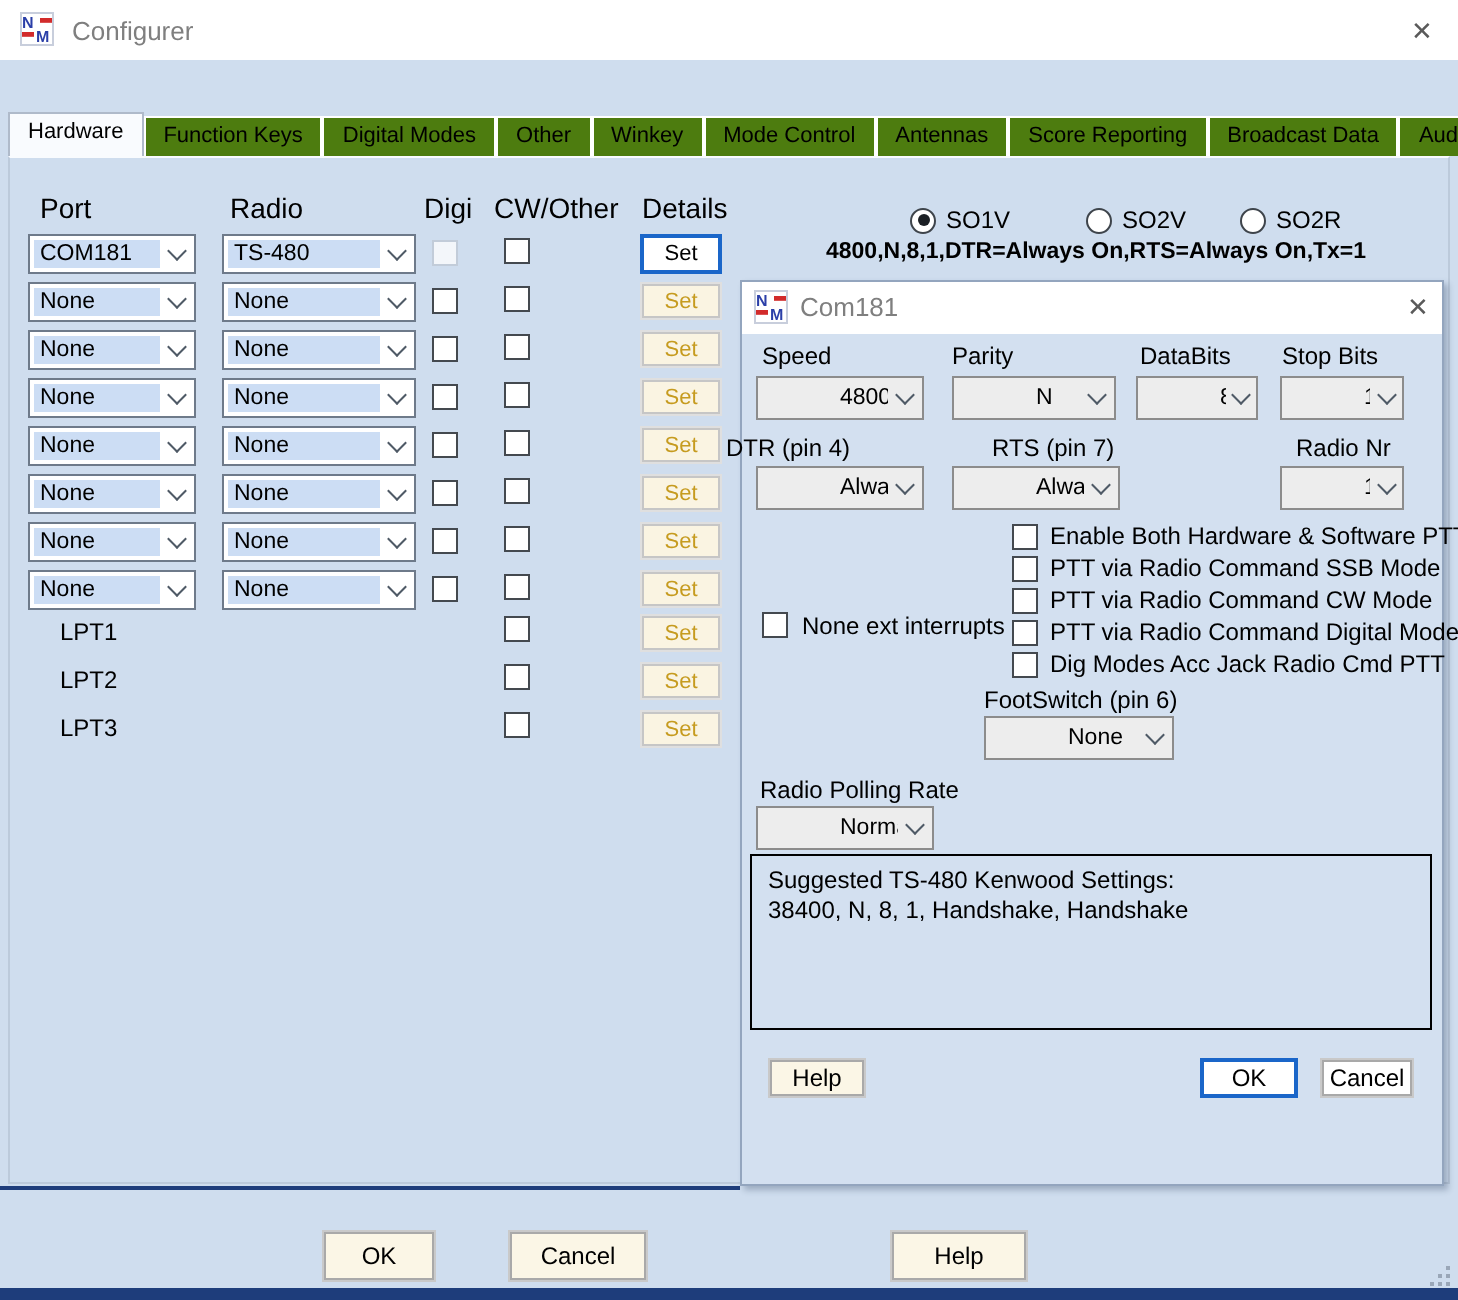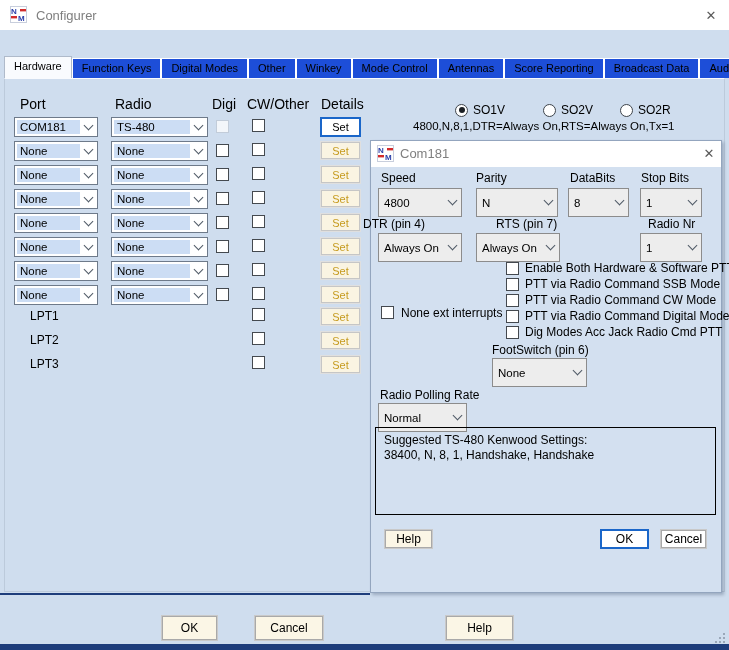--- a/index.html
+++ b/index.html
@@ -14,38 +14,38 @@
   
   .titlebar { position:absolute; left:0; top:0; width:729px; height:30px; background:#FFFFFF; }
   .title-text { position:absolute; left:36px; top:8px; color:#7F7F7F; font-size:13px; }
   .close-x { position:absolute; width:18px; height:18px; color:#5A5A5A; font-size:13px;
              display:flex; align-items:center; justify-content:center; cursor:pointer; }
 
   .app-icon { position:absolute; width:17px; height:17px; background:#fff; border:1px solid #C8CEDC; }
 
   
   .tabstrip { position:absolute; left:4px; top:56px; display:flex; align-items:flex-end; height:22px; }
-  .tab { height:20px; padding:3px 9px 2px 9px; background:#1d4ed8; border:1px solid #FFFFFF;
+  .tab { height:20px; padding:3px 9px 2px 9px; background:#4d7c0f; border:1px solid #FFFFFF;
          border-bottom:none; font-size:11px; white-space:nowrap; cursor:pointer; }
   .tab.selected { background:#F9FBFE; height:22px; border-color:#AFBACA; position:relative; z-index:2; }
 
   .tabpage { position:absolute; left:4px; top:78px; width:721px; height:514px;
              background:#CFDDEE; border:1px solid #BCCADB; border-top:1px solid #F9FBFE; }
 
   .hdr { position:absolute; font-size:14px; color:#000; }
 
   
   .combo { position:absolute; height:20px; background:#FFFFFF; border:1px solid #6E7A8A;
            display:flex; align-items:center; cursor:pointer; }
   .combo .val { flex:1; margin:2px 0 2px 2px; padding:1px 3px; background:#CCDDF4;
                 font-size:11.5px; white-space:nowrap; overflow:hidden; }
   .combo .arrbox { width:17px; display:flex; align-items:center; justify-content:center; }
   .chev { width:7px; height:7px; border-right:1.5px solid #4F5A66; border-bottom:1.5px solid #4F5A66;
           transform:rotate(45deg); margin-top:-4px; }
-  .combo.gray { background:#EDEDED; border-color:#8C8C8C; height:29px; }
+  .combo.gray { background:#EDEDED; border-color:#8C8C8C; height:22px;padding-left:36px; }
   .combo.gray .val { background:transparent; }
 
   
   .cb { position:absolute; width:13px; height:13px; background:#FFFFFF; border:1px solid #44494F; }
   .cb.disabled { border-color:#C2CCD9; background:#F3F6FA; }
   .cb-inline { width:13px; height:13px; background:#FFFFFF; border:1px solid #44494F; flex:0 0 13px; }
 
   
   .btn-set { position:absolute; width:39px; height:17px; background:#FAF4E2;
              border:1px solid #C6C6C6; box-shadow:0 0 0 1px #DFDFDF;
@@ -267,21 +267,21 @@
 </div>
 <div class="radio" style="left:543px;top:103px;">
   <span class="dot"></span>
   <span class="rlabel">SO2V</span>
 </div>
 <div class="radio" style="left:620px;top:103px;">
   <span class="dot"></span>
   <span class="rlabel">SO2R</span>
 </div>
 
-<div class="lbl" style="left:413px;top:120px;font-size:11.5px;">4800,N,8,1,DTR=Always On,RTS=Always On,Tx=1</div>
+<div class="lbl" style="left:413px;top:120px;font-size:11.5px;font-weight:bold;">4800,N,8,1,DTR=Always On,RTS=Always On,Tx=1</div>
 
 <div class="abs navy" style="left:0;top:593px;width:370px;height:2px;"></div>
 <div class="abs navy" style="left:0;top:644px;width:729px;height:6px;"></div>
 <div class="grip">
     <i style="right:0;bottom:0;left:8px;top:8px;"></i>
     <i style="left:8px;top:4px;"></i>
     <i style="left:4px;top:8px;"></i>
     <i style="left:8px;top:0;"></i>
     <i style="left:0;top:8px;"></i>
     <i style="left:4px;top:4px;"></i>

